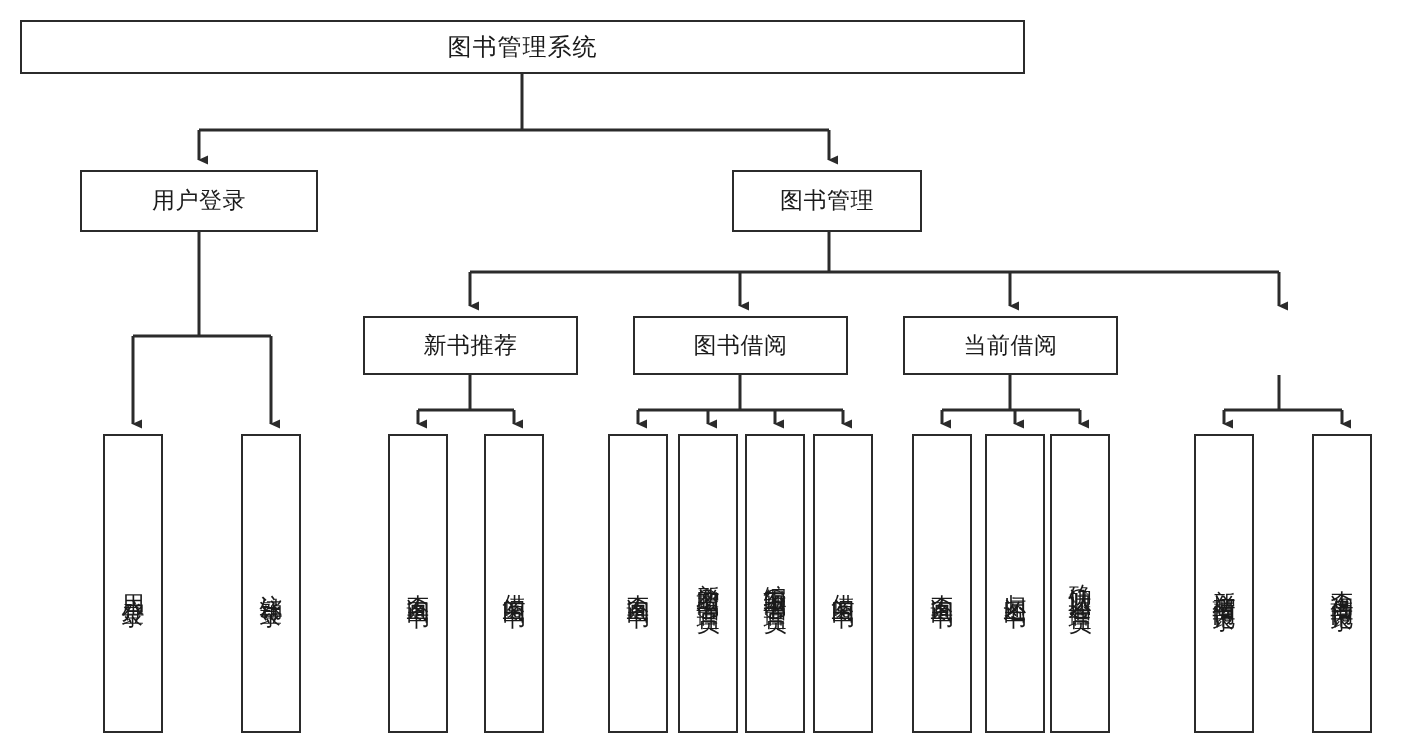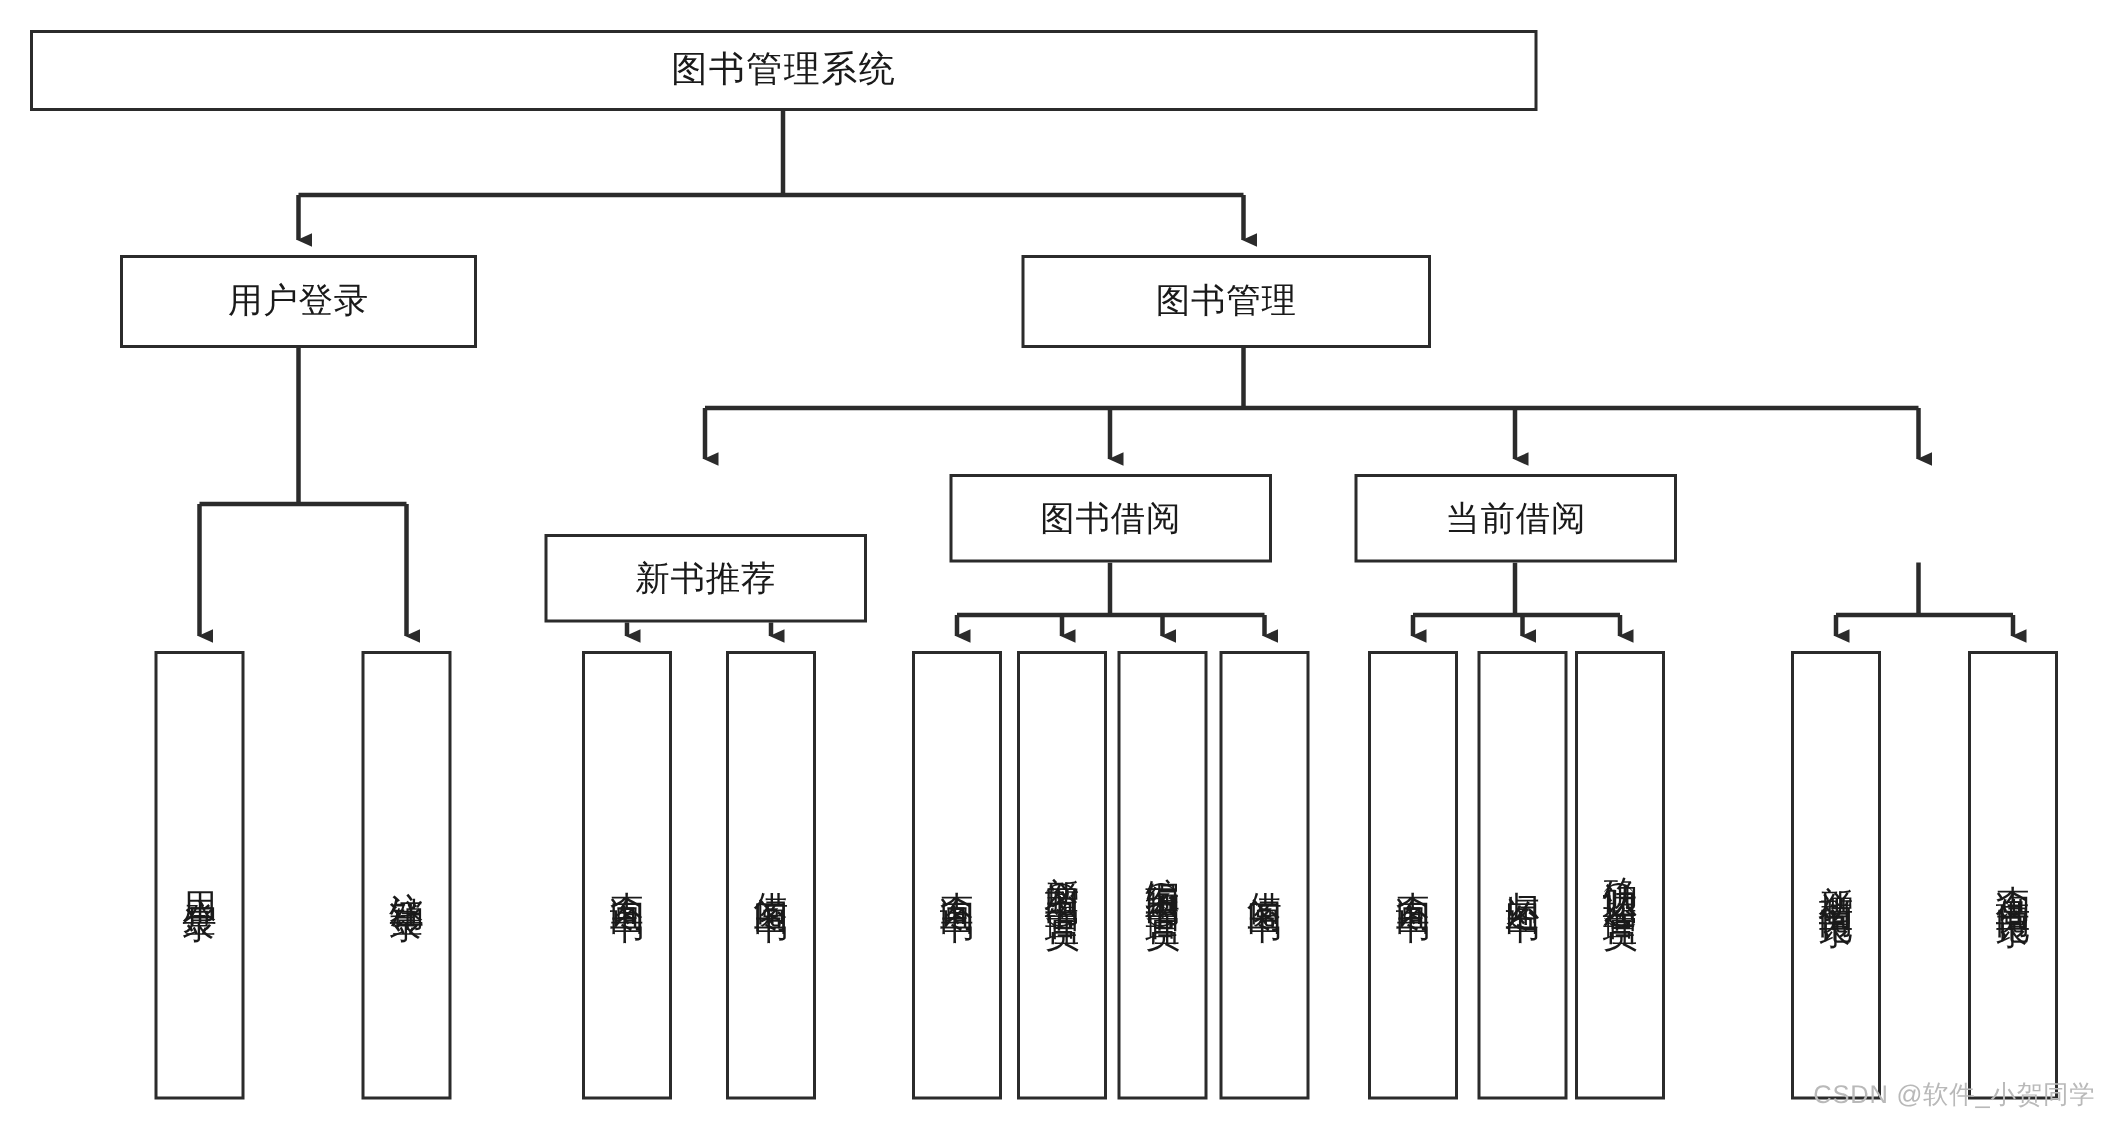--- a/index.html
+++ b/index.html
@@ -114,35 +114,34 @@
       <path d="M1279,375 L1279,410"></path>
       <path d="M1224,410 L1342,410"></path>
       <path d="M1224,410 L1224,424" marker-end="url(#arrow)"></path>
       <path d="M1342,410 L1342,424" marker-end="url(#arrow)"></path>
     </g>
   </svg>
 
   <div class="node node-title" style="left: 20px; top: 20px; width: 1005px; height: 54px;">图书管理系统</div>
 
   <div class="node node-h" style="left: 80px; top: 170px; width: 238px; height: 62px;">用户登录</div>
-  <div class="node node-h" style="left: 681px; top: 170px; width: 273px; height: 62px;">图书管理</div>
+  <div class="node node-h" style="left: 732px; top: 170px; width: 190px; height: 62px;">图书管理</div>
 
-  <div class="node node-h" style="left: 363px; top: 316px; width: 215px; height: 59px; margin-top: 40px;">新书推荐</div>
+  <div class="node node-h" style="left: 363px; top: 316px; width: 215px; height: 59px;">新书推荐</div>
   <div class="node node-h" style="left: 633px; top: 316px; width: 215px; height: 59px; font-family: Liberation Serif, serif;">图书借阅</div>
   <div class="node node-h" style="left: 903px; top: 316px; width: 215px; height: 59px; text-align: center;">当前借阅</div>
 
   <div class="node node-v" style="left: 103px; top: 434px; width: 60px; height: 299px;">用户登录</div>
   <div class="node node-v" style="left: 241px; top: 434px; width: 60px; height: 299px;">注销登录</div>
   <div class="node node-v" style="left: 388px; top: 434px; width: 60px; height: 299px;">查询图书</div>
   <div class="node node-v" style="left: 484px; top: 434px; width: 60px; height: 299px;">借阅图书</div>
   <div class="node node-v" style="left: 608px; top: 434px; width: 60px; height: 299px;">查询图书</div>
   <div class="node node-v" style="left: 678px; top: 434px; width: 60px; height: 299px;">新增图书（管理员）</div>
   <div class="node node-v" style="left: 745px; top: 434px; width: 60px; height: 299px;">编辑图书（管理员）</div>
   <div class="node node-v" style="left: 813px; top: 434px; width: 60px; height: 299px;">借阅图书</div>
   <div class="node node-v" style="left: 912px; top: 434px; width: 60px; height: 299px;">查询图书</div>
   <div class="node node-v" style="left: 985px; top: 434px; width: 60px; height: 299px;">归还图书</div>
   <div class="node node-v" style="left: 1050px; top: 434px; width: 60px; height: 299px;">确认归还（管理员）</div>
   <div class="node node-v" style="left: 1194px; top: 434px; width: 60px; height: 299px;">新增借阅记录</div>
   <div class="node node-v" style="left: 1312px; top: 434px; width: 60px; height: 299px;">查询借阅记录</div>
 
-  <div class="watermark">CSDN @软件_小贺同学</div>
 
 </div>
 
 </body></html>

